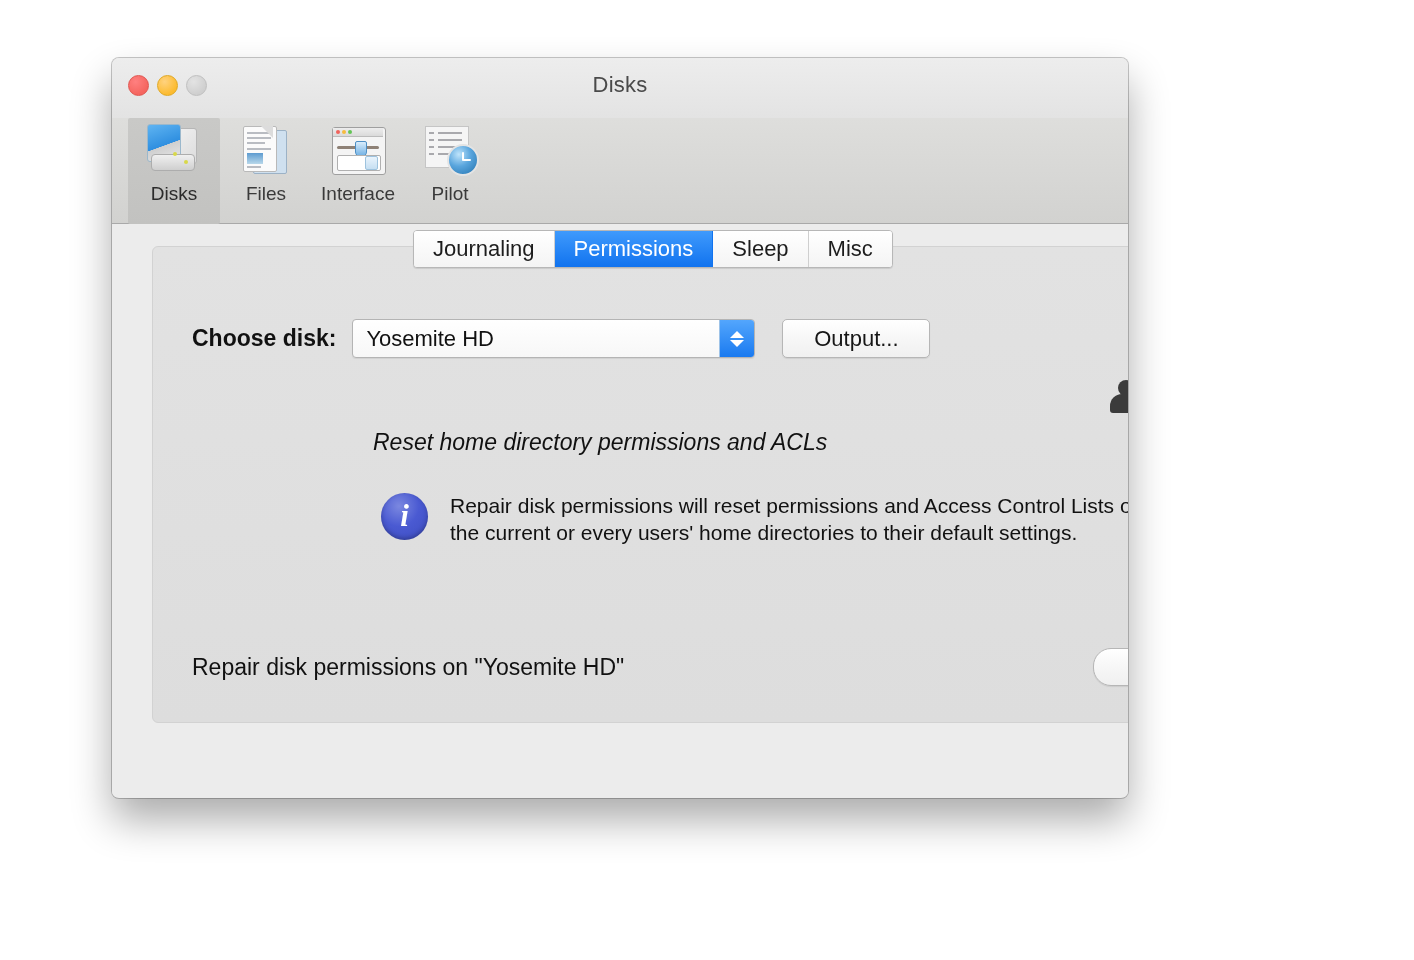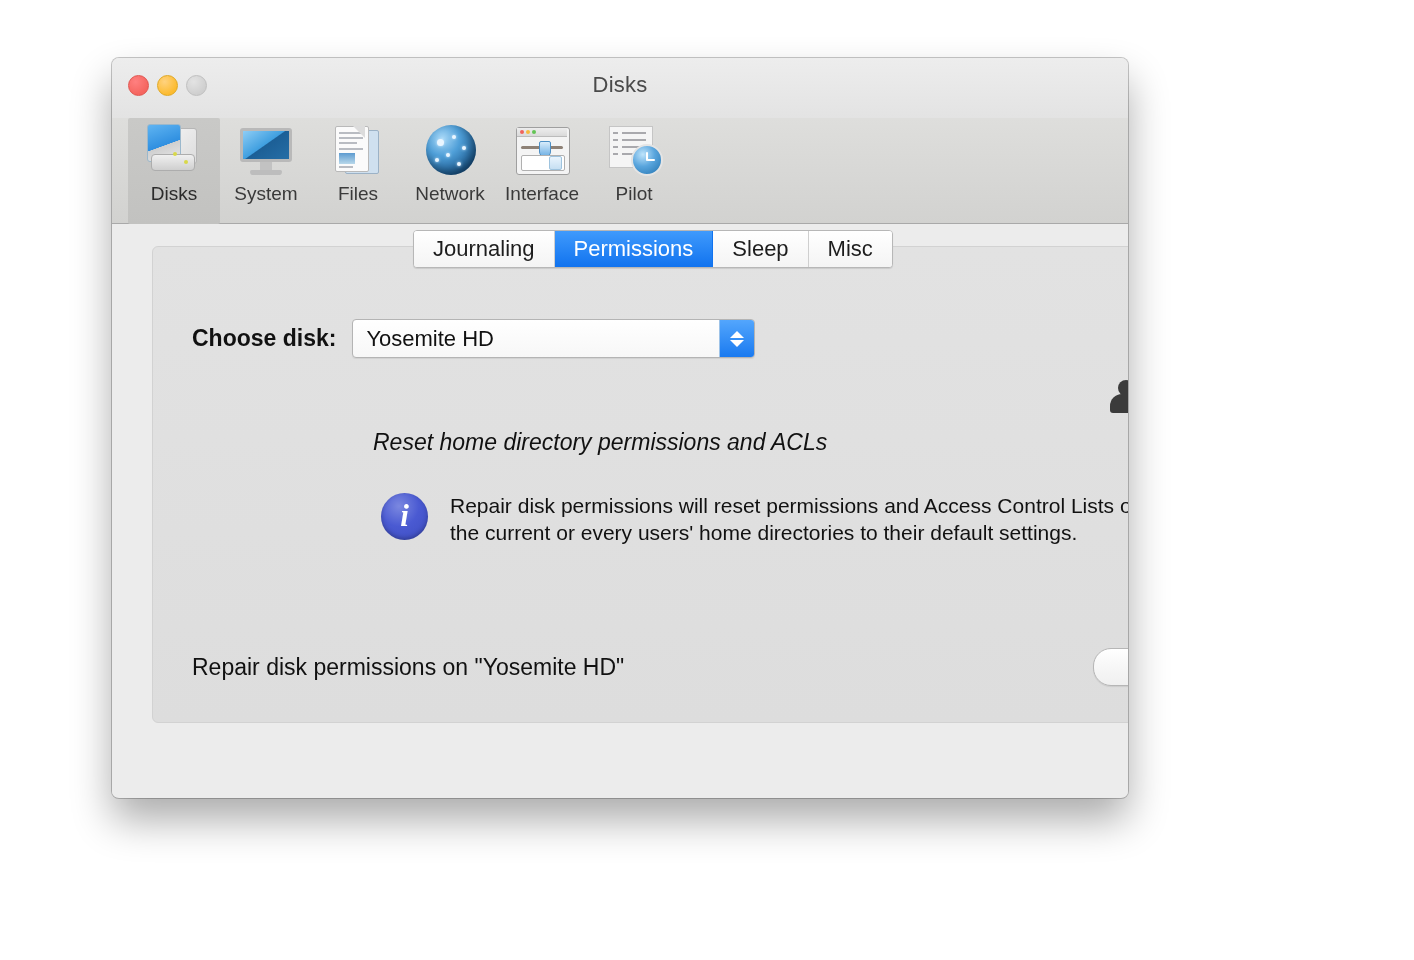--- a/index.html
+++ b/index.html
@@ -421,57 +421,37 @@
       <div class="tool-icon ic-disk">
         <div class="d1"></div>
           <div class="d2"></div>
           <div class="d3"></div>
         <div class="led1"></div>
           <div class="led2"></div>
       </div>
       <div class="tool-label">Disks</div>
     </div>
 
-    <div class="tool-item">
-      <div class="tool-icon ic-mon">
-        <div class="screen"></div>
-          <div class="neck"></div>
-          <div class="base"></div>
-      </div>
-      <div class="tool-label">System</div>
-    </div>
 
     <div class="tool-item">
       <div class="tool-icon ic-files">
         <div class="p2"></div>
         <div class="p1">
           <div class="line" style="top:5px;width:22px;"></div>
           <div class="line" style="top:10px;width:24px;"></div>
           <div class="line" style="top:15px;width:18px;"></div>
           <div class="line" style="top:21px;width:24px;"></div>
           <div class="thumb"></div>
           <div class="line" style="top:39px;width:14px;"></div>
         </div>
         <div class="fold"></div>
       </div>
       <div class="tool-label">Files</div>
     </div>
 
-    <div class="tool-item">
-      <div class="tool-icon ic-net">
-        <div class="globe"></div>
-        <div class="dot" style="left:18px;top:17px;width:7px;height:7px;"></div>
-        <div class="dot" style="left:33px;top:13px;"></div>
-        <div class="dot" style="left:43px;top:24px;"></div>
-        <div class="dot" style="left:27px;top:31px;"></div>
-        <div class="dot" style="left:16px;top:36px;"></div>
-        <div class="dot" style="left:38px;top:40px;"></div>
-      </div>
-      <div class="tool-label">Network</div>
-    </div>
 
     <div class="tool-item">
       <div class="tool-icon ic-ui">
         <div class="win"></div>
         <div class="bar"></div>
         <div class="tl" style="left:9px;background:#f0635c;"></div>
         <div class="tl" style="left:15px;background:#f6bb3e;"></div>
         <div class="tl" style="left:21px;background:#63c455;"></div>
         <div class="slidertrack"></div>
         <div class="knob"></div>
@@ -513,20 +493,21 @@
 
       <div class="row-disk">
         <div class="label-choose">Choose disk:</div>
         <div class="popup">
           <div class="popup-value">Yosemite HD</div>
           <div class="popup-arrows">
             <div class="chev up"></div>
             <div class="chev down"></div>
           </div>
         </div>
+        <div class="btn btn-output">Output...</div>
       </div>
 
       <div class="perm-icons">
         <div class="glyph-user">
           <div class="p-head" style="left:14px;top:1px;width:16px;height:16px;"></div>
           <div class="p-body" style="left:6px;top:15px;width:32px;height:19px;"></div>
         </div>
         <div class="glyph-group">
           <div class="p-head" style="left:2px;top:3px;width:14px;height:14px;background:#4a4a4a;"></div>
           <div class="p-body" style="left:-3px;top:16px;width:26px;height:18px;background:#4a4a4a;"></div>

